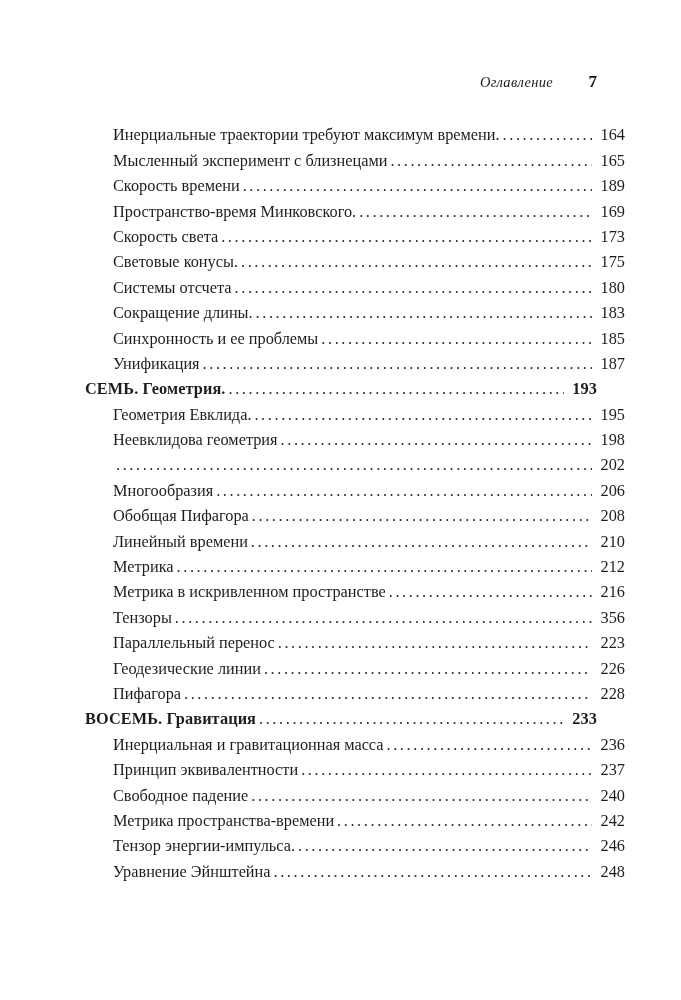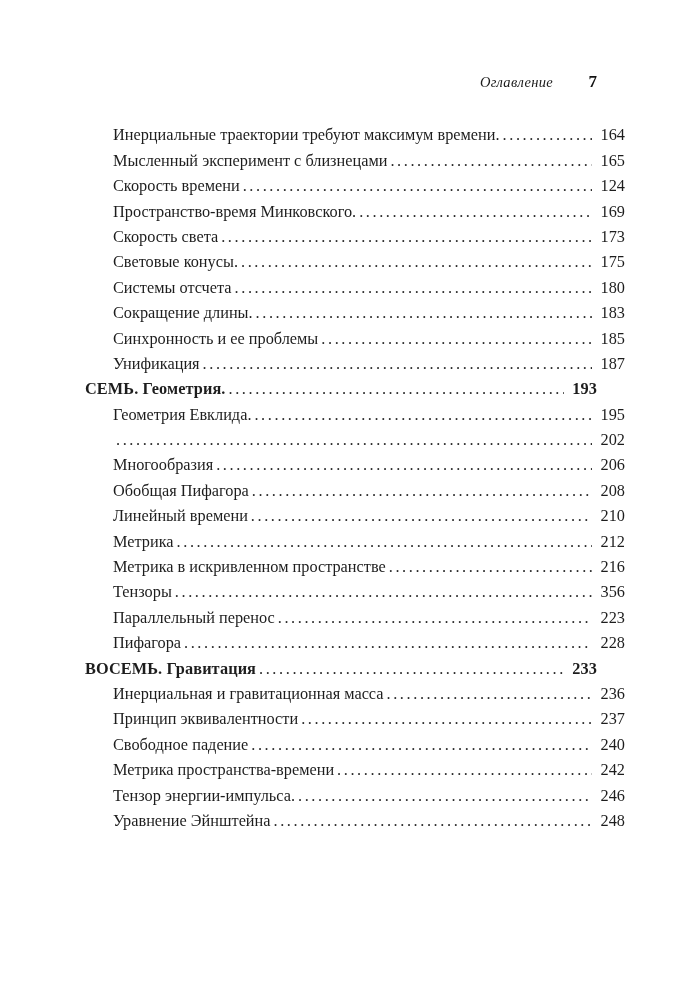--- a/index.html
+++ b/index.html
@@ -136,21 +136,21 @@
         <span class="entry-page">164</span>
       </div>
       <div class="toc-entry level-sub">
         <span class="entry-title">Мысленный эксперимент с близнецами</span>
         <span class="entry-leader"></span>
         <span class="entry-page">165</span>
       </div>
       <div class="toc-entry level-sub">
         <span class="entry-title">Скорость времени</span>
         <span class="entry-leader"></span>
-        <span class="entry-page">124</span>
+        <span class="entry-page">189</span>
       </div>
       <div class="toc-entry level-sub">
         <span class="entry-title">Пространство-время Минковского.</span>
         <span class="entry-leader"></span>
         <span class="entry-page">169</span>
       </div>
       <div class="toc-entry level-sub">
         <span class="entry-title">Скорость света</span>
         <span class="entry-leader"></span>
         <span class="entry-page">173</span>
@@ -184,20 +184,25 @@
         <span class="entry-title">СЕМЬ. Геометрия.</span>
         <span class="entry-leader"></span>
         <span class="entry-page">193</span>
       </div>
       <div class="toc-entry level-sub">
         <span class="entry-title">Геометрия Евклида.</span>
         <span class="entry-leader"></span>
         <span class="entry-page">195</span>
       </div>
       <div class="toc-entry level-sub">
+        <span class="entry-title">Неевклидова геометрия</span>
+        <span class="entry-leader"></span>
+        <span class="entry-page">198</span>
+      </div>
+      <div class="toc-entry level-sub">
         <span class="entry-leader"></span>
         <span class="entry-page">202</span>
       </div>
       <div class="toc-entry level-sub">
         <span class="entry-title">Многообразия</span>
         <span class="entry-leader"></span>
         <span class="entry-page">206</span>
       </div>
       <div class="toc-entry level-sub">
         <span class="entry-title">Обобщая Пифагора</span>
@@ -221,20 +226,25 @@
       </div>
       <div class="toc-entry level-sub">
         <span class="entry-title">Тензоры</span>
         <span class="entry-leader"></span>
         <span class="entry-page">356</span>
       </div>
       <div class="toc-entry level-sub">
         <span class="entry-title">Параллельный перенос</span>
         <span class="entry-leader"></span>
         <span class="entry-page">223</span>
+      </div>
+      <div class="toc-entry level-sub">
+        <span class="entry-title">Геодезические линии</span>
+        <span class="entry-leader"></span>
+        <span class="entry-page">226</span>
       </div>
       <div class="toc-entry level-sub">
         <span class="entry-title">Пифагора</span>
         <span class="entry-leader"></span>
         <span class="entry-page">228</span>
       </div>
       <div class="toc-entry level-chapter">
         <span class="entry-title">ВОСЕМЬ. Гравитация</span>
         <span class="entry-leader"></span>
         <span class="entry-page">233</span>

